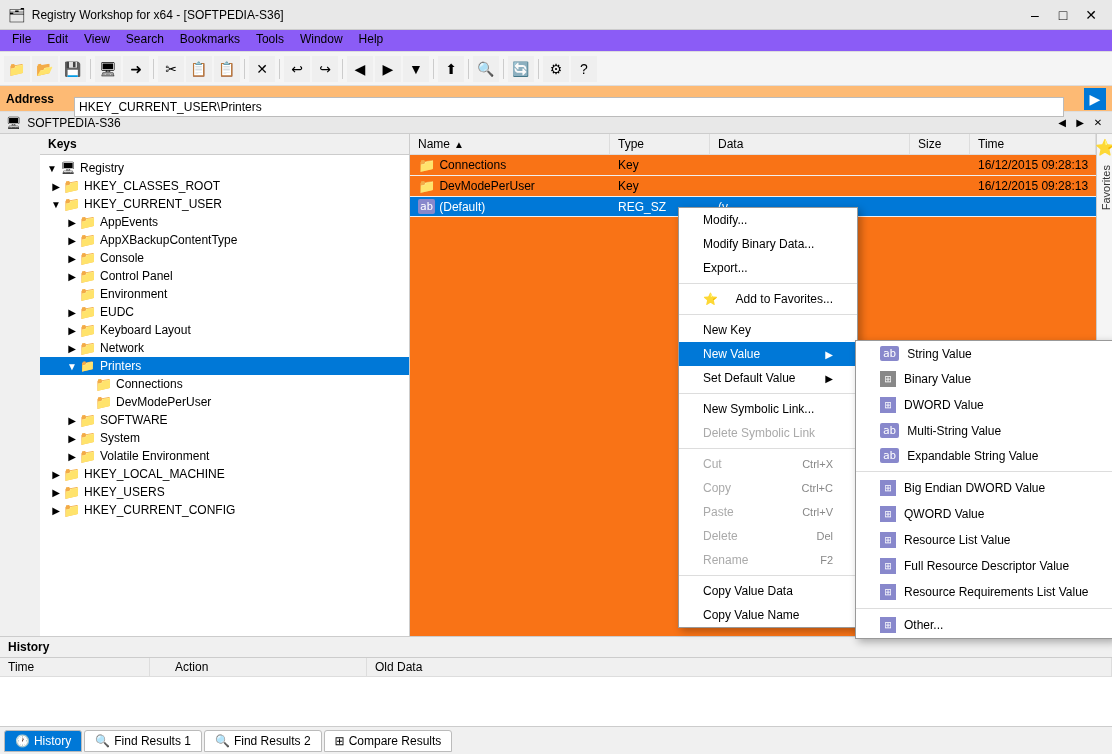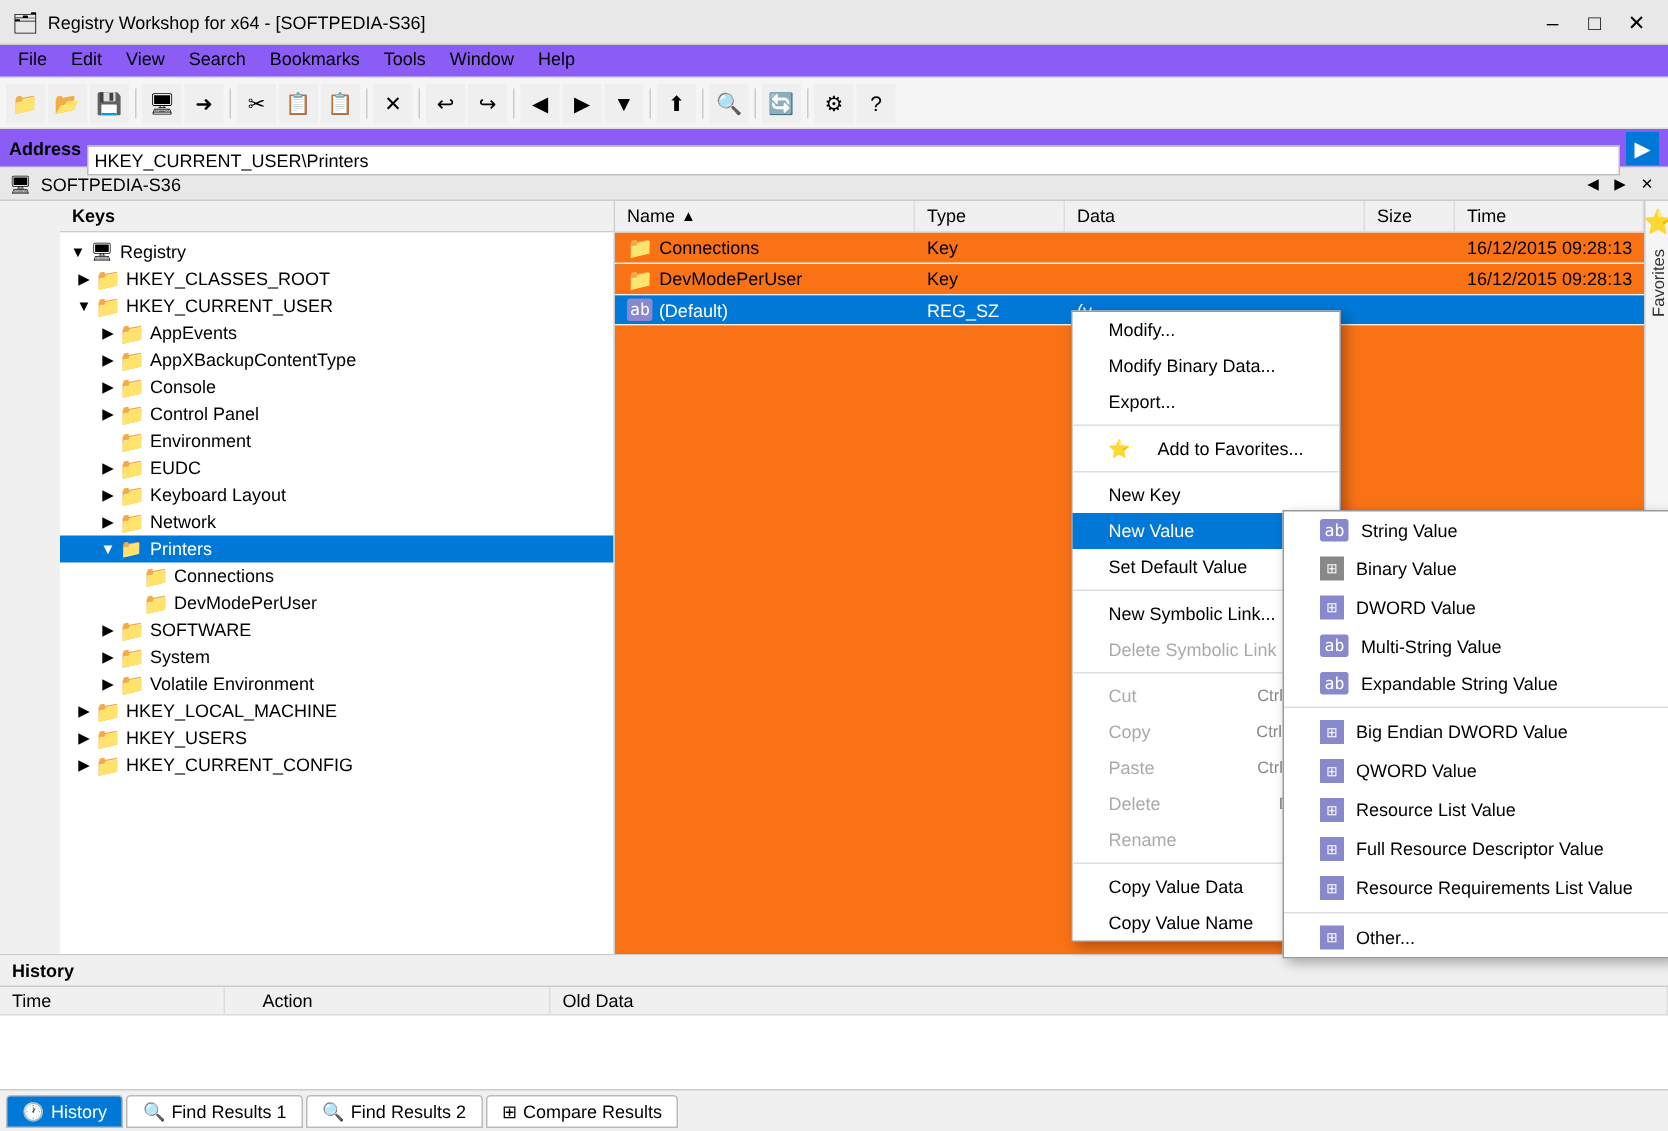--- a/index.html
+++ b/index.html
@@ -14,21 +14,21 @@
     
     #menubar { background: #8b5cf6; height: 22px; display: flex; align-items: flex-start; padding: 0 4px; border-bottom: 1px solid #ddd; }
     .menu-item { padding: 2px 8px; cursor: pointer; font-size: 12px; }
 
     
     #toolbar { background: #f5f5f5; height: 34px; display: flex; align-items: center; padding: 2px 4px; gap: 2px; border-bottom: 1px solid #ddd; }
     .tb-btn { width: 26px; height: 26px; display: flex; align-items: center; justify-content: center; cursor: pointer; border: 1px solid transparent; font-size: 14px; }
     .tb-sep { width: 1px; height: 20px; background: #ccc; margin: 0 2px; }
 
     
-    #addressbar { background: #8b5cf6; height: 26px; display: flex; align-items: center; padding: 0 6px; border-bottom: 1px solid #ddd; gap: 4px; }
+    #addressbar { background: #fdba74; height: 26px; display: flex; align-items: center; padding: 0 6px; border-bottom: 1px solid #ddd; gap: 20px; }
     #addressbar label { font-size: 12px; font-weight: bold; }
     #addressbar input { flex: 1; height: 20px; border: 1px solid #bbb; padding: 0 4px; font-size: 12px; background: white; margin-top: 16px; }
 
     
     #panel-header { height: 22px; background: #e8e8e8; display: flex; align-items: center; padding: 0 6px; border-bottom: 1px solid #ccc; justify-content: space-between; }
 
     
     #tree-pane { width: 370px; border-right: 1px solid #ccc; background: white; overflow: auto; padding: 4px 0; }
     .tree-item { display: flex; align-items: center; padding: 1px 4px; cursor: pointer; white-space: nowrap; font-size: 12px; }
     .tree-expand { width: 16px; height: 16px; display: flex; align-items: center; justify-content: center; font-size: 10px; cursor: pointer; }
@@ -49,21 +49,21 @@
     
     #history-panel { height: 120px; border-top: 1px solid #ccc; background: white; }
     .history-col { padding: 2px 8px; font-size: 12px; border-right: 1px solid #ddd; }
 
     
     #tabbar { height: 28px; background: #f0f0f0; border-top: 1px solid #ccc; display: flex; align-items: center; padding: 0 4px; gap: 2px; }
     .tab-item { display: flex; align-items: center; gap: 4px; padding: 3px 10px; border: 1px solid #bbb; background: white; cursor: pointer; font-size: 12px; border-radius: 3px 3px 0 0; }
     .tab-item.active { background: #0078d7; color: white; }
 
     
-    #context-menu { position: absolute; top: 207px; left: 714px; background: white; border: 1px solid #999; box-shadow: 3px 3px 8px rgba(0,0,0,0.3); z-index: 100; min-width: 180px; }
+    #context-menu { position: absolute; top: 207px; left: 678px; background: white; border: 1px solid #999; box-shadow: 3px 3px 8px rgba(0,0,0,0.3); z-index: 100; min-width: 180px; }
     .ctx-item { padding: 5px 24px; font-size: 12px; cursor: pointer; display: flex; align-items: center; justify-content: space-between; white-space: nowrap; }
     .ctx-item.active-submenu { background: #0078d7; color: white; }
     .ctx-item.disabled { color: #aaa; cursor: default; }
     .ctx-sep { height: 1px; background: #ddd; margin: 3px 0; }
     .ctx-shortcut { color: #888; font-size: 11px; margin-left: 20px; }
     .ctx-arrow { font-size: 10px; }
 
     
     #submenu { position: absolute; top: 340px; left: 855px; background: white; border: 1px solid #999; box-shadow: 3px 3px 8px rgba(0,0,0,0.3); z-index: 101; min-width: 220px; }
     .sub-item { padding: 5px 24px; font-size: 12px; cursor: pointer; display: flex; align-items: center; gap: 8px; white-space: nowrap; }

